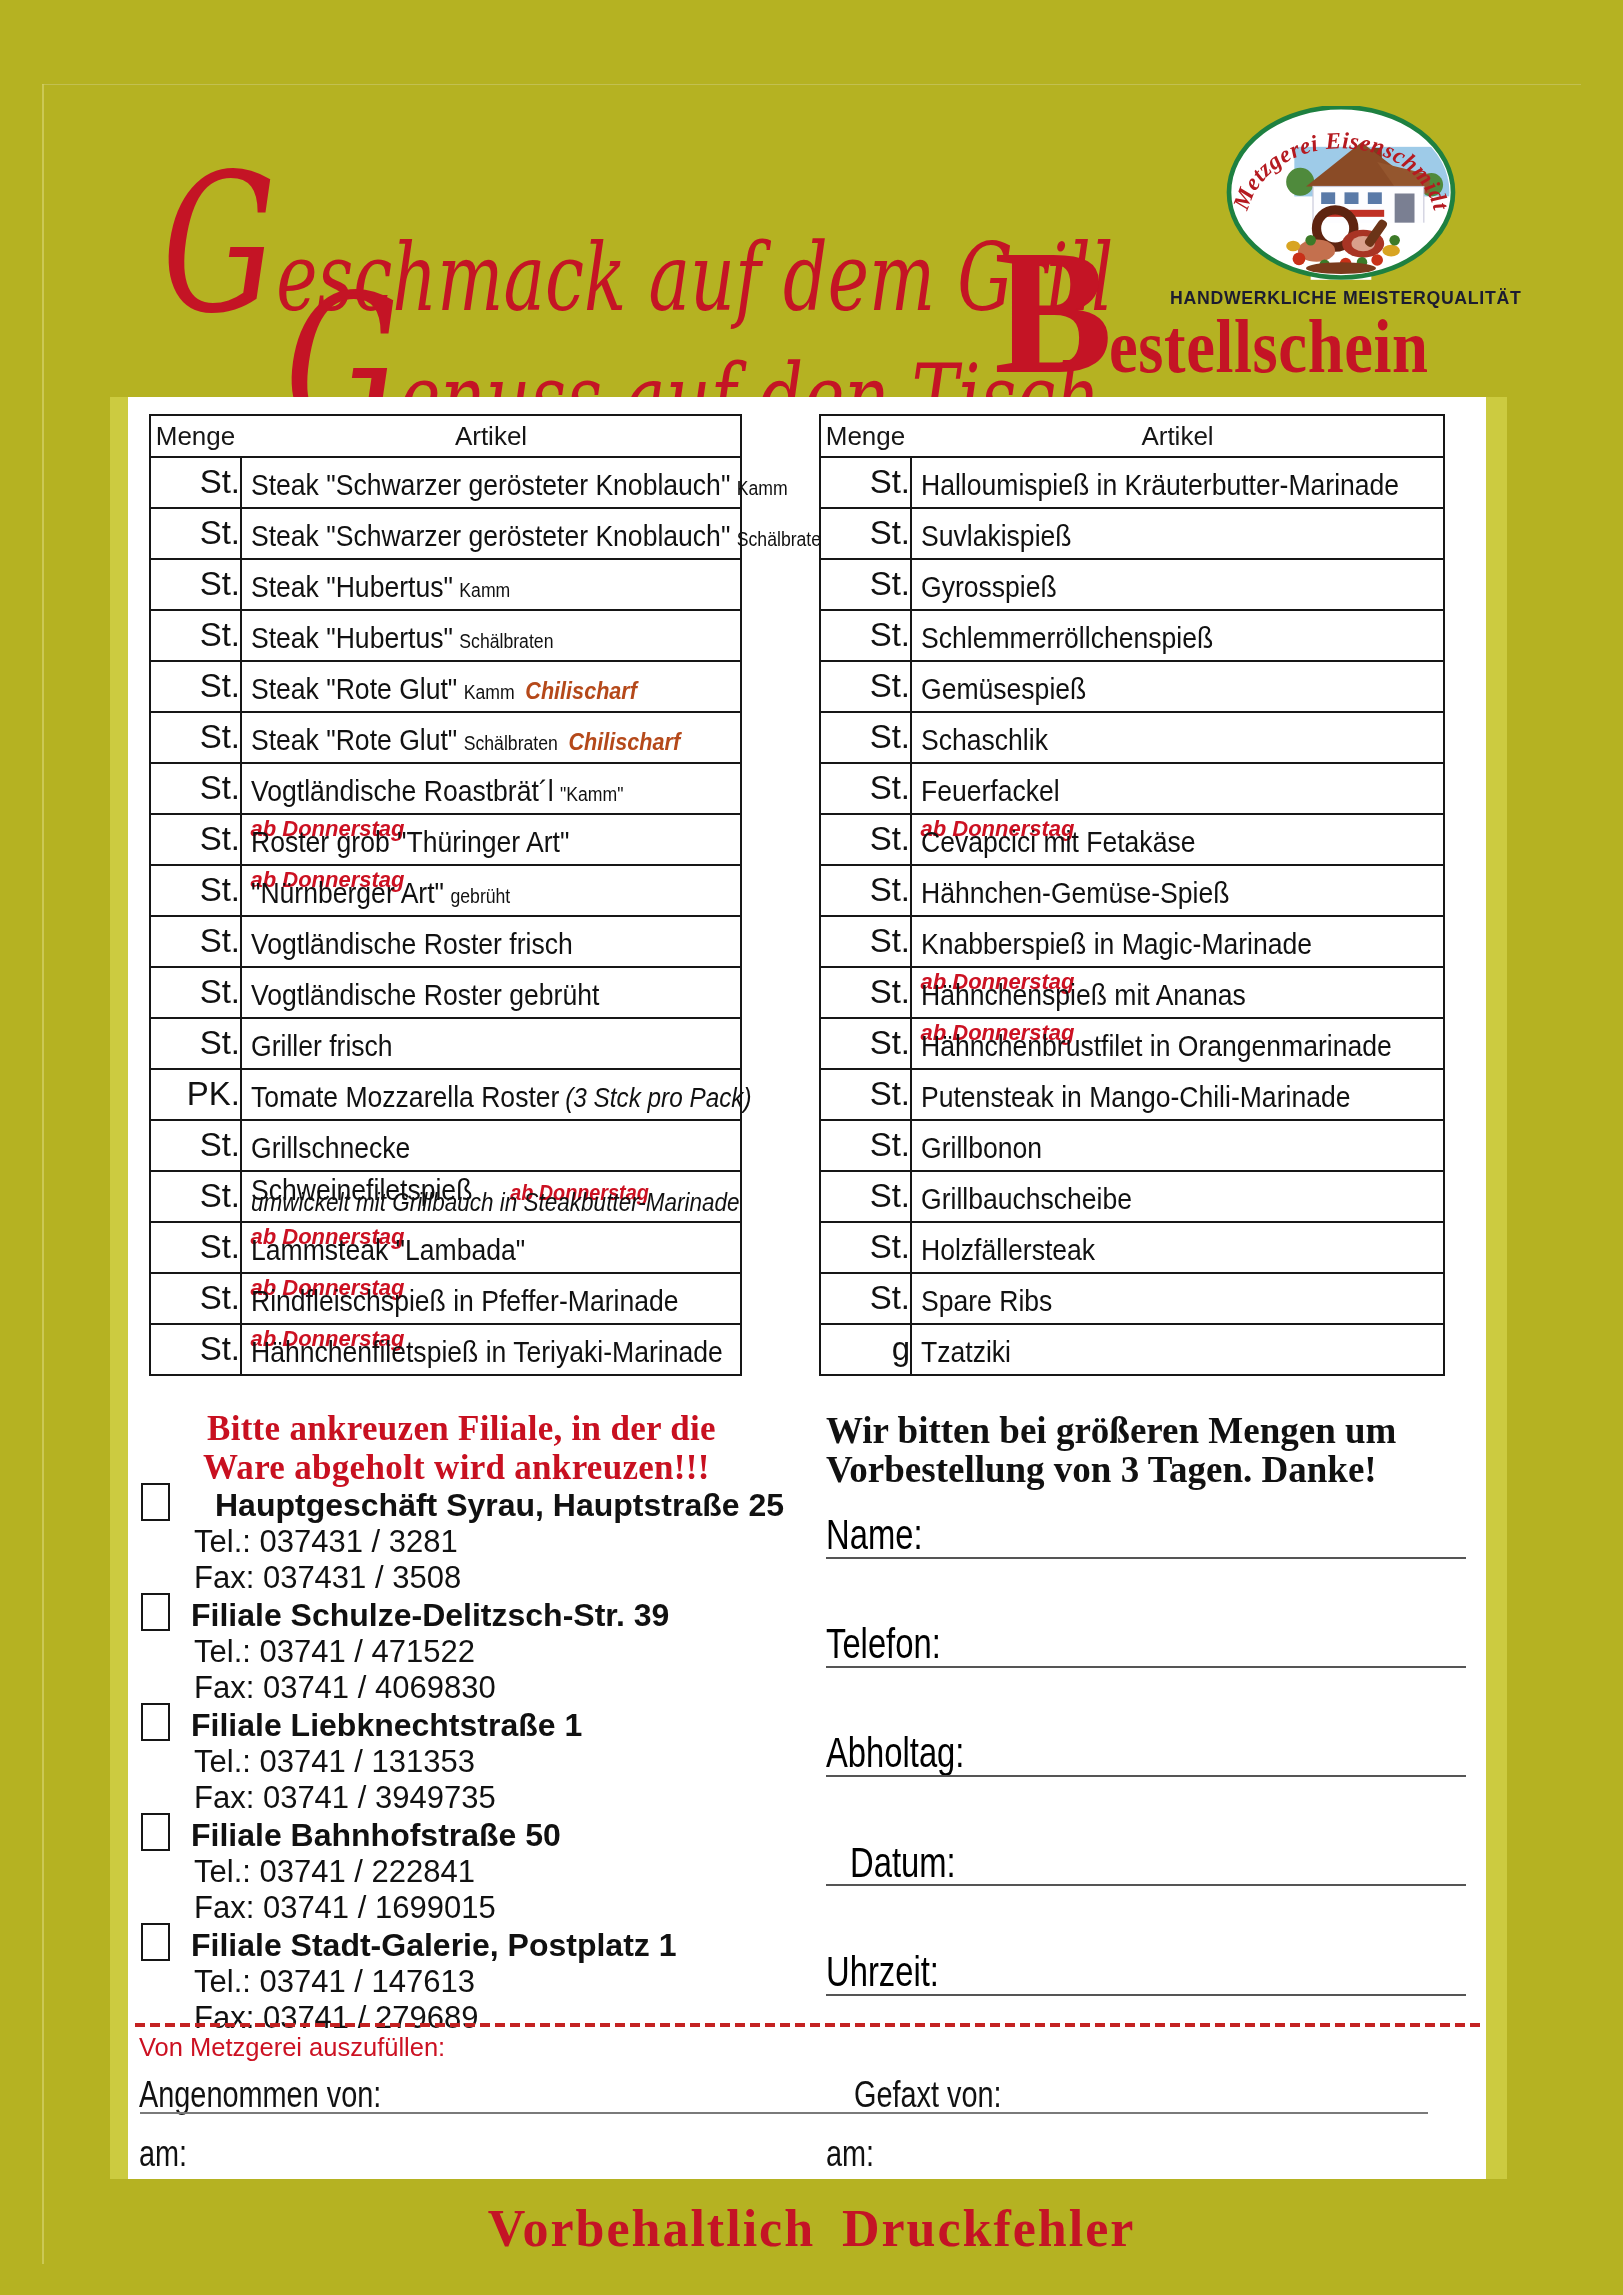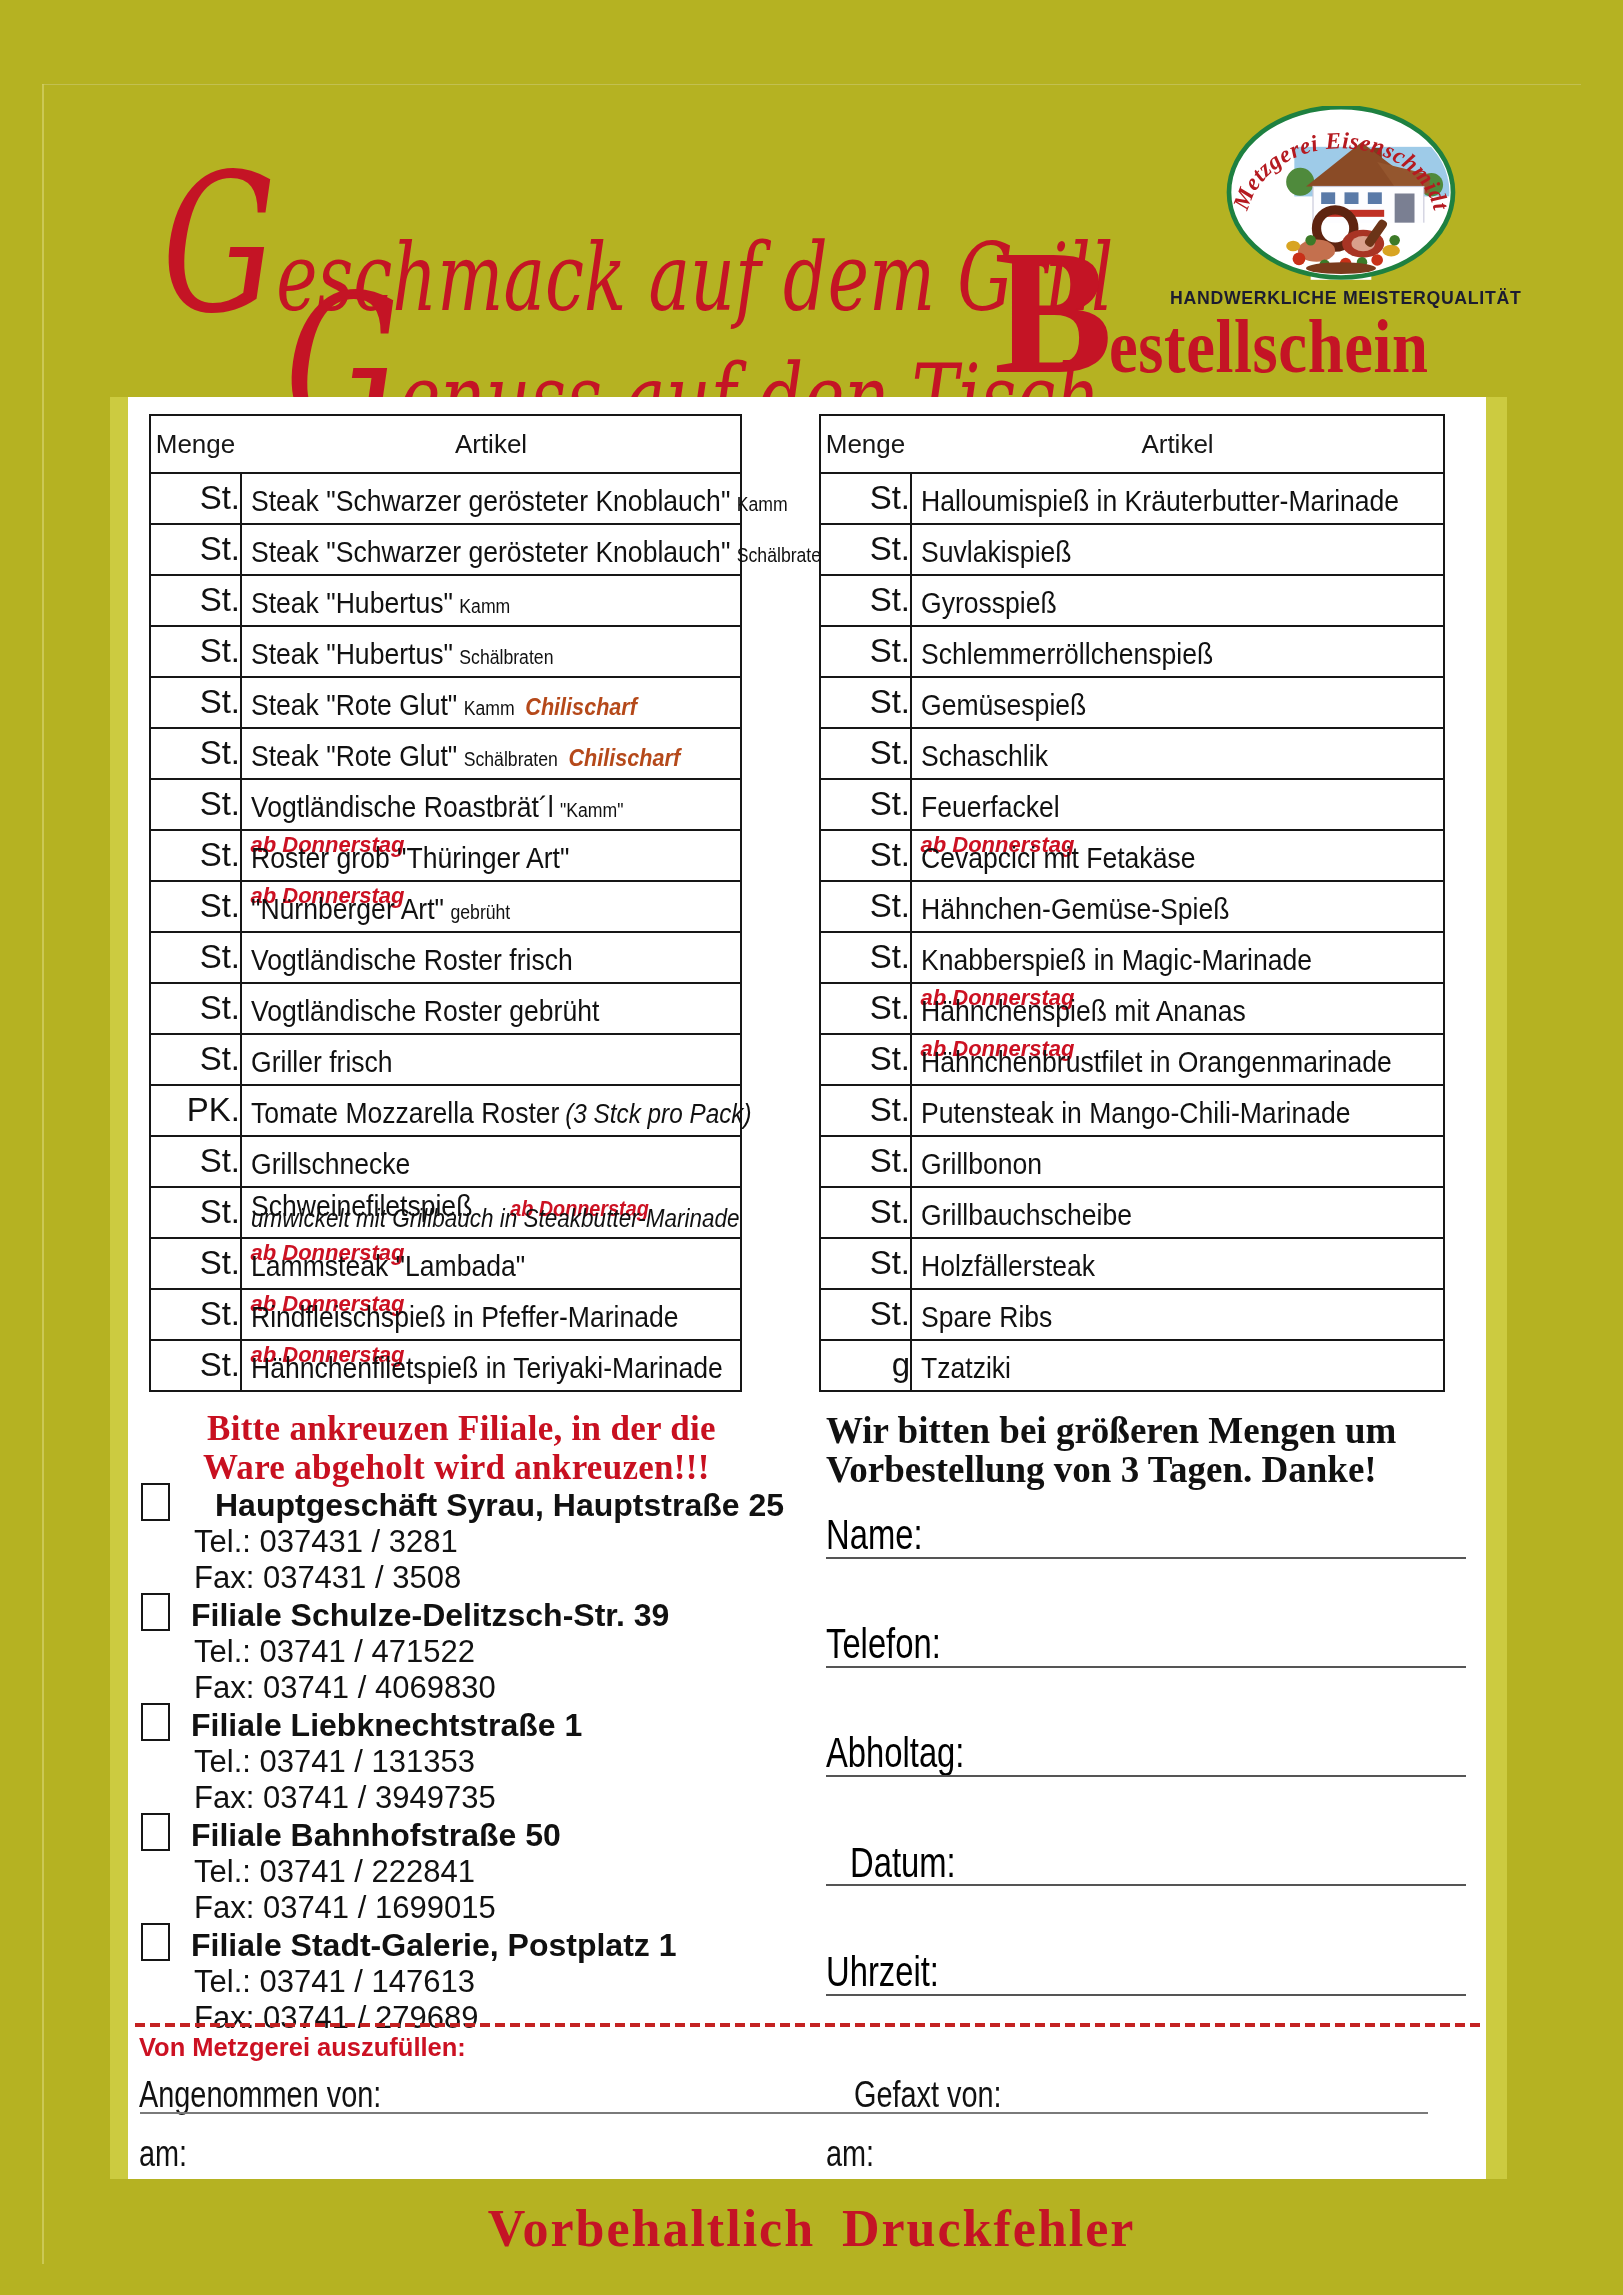--- a/index.html
+++ b/index.html
@@ -37,21 +37,21 @@
   #logo-caption{left:1170px;top:288px;width:340px;text-align:center;
     font-size:17.7px;font-weight:bold;color:#1c1c30;letter-spacing:0.7px;white-space:nowrap;}
 
   
   #sheet{left:128px;top:397px;width:1358px;height:1782px;background:#ffffff;}
 
   
   .otable{position:absolute;box-sizing:border-box;background:#fff;border:2.6px solid #161616;}
   #ltable{left:149px;top:414px;width:593px;}
   #rtable{left:819px;top:414px;width:626px;}
-  .thead{position:relative;height:56px;box-sizing:border-box;border-radius:18px;}
+  .thead{position:relative;height:40px;box-sizing:border-box;border-radius:18px;}
   .trow{position:relative;height:51px;box-sizing:border-box;border-top:2px solid #161616;}
   .cmenge{position:absolute;left:0;top:0;bottom:0;width:89px;border-right:2px solid #161616;}
   .cart{position:absolute;left:91px;top:0;bottom:0;right:0;}
   .hlbl{position:absolute;top:0;bottom:0;display:flex;align-items:center;justify-content:center;
     font-size:26px;color:#161616;}
   .hlbl.m{left:0;width:89px;}
   .hlbl.a{left:91px;right:0;}
   .unit{position:absolute;right:0;bottom:5.9px;font-size:33px;}
   .nameline{position:absolute;left:8.5px;bottom:4.6px;white-space:nowrap;
     transform:scaleX(.9);transform-origin:0 100%;font-size:29.5px;}
@@ -74,21 +74,21 @@
   .bline{position:absolute;font-size:31px;white-space:nowrap;}
 
   
   .narrow{display:inline-block;transform:scaleX(.78);transform-origin:0 50%;white-space:nowrap;}
   .flabel{position:absolute;font-size:42px;color:#000000;}
   .fline{position:absolute;height:2px;background:#555;}
 
   
   #dashline{left:135px;top:2023px;width:1350px;height:3.9px;
     background:repeating-linear-gradient(90deg,#c42222 0 9.8px,rgba(0,0,0,0) 9.8px 15px);}
-  #office-title{left:139px;top:2033px;font-size:25.5px;font-weight:bold;color:#cc1122;white-space:nowrap;}
+  #office-title{left:139px;top:2033px;font-size:25.5px;font-weight:normal;color:#cc1122;white-space:nowrap;}
   .office-lbl{position:absolute;font-size:37px;}
   #office-line{left:140px;top:2112px;width:1288px;height:2px;background:#7a7a7a;}
 
   
   #disclaimer{left:0;top:2199px;width:1623px;text-align:center;
     font-family:"Liberation Serif",serif;font-weight:bold;font-size:52px;
     color:#c41425;letter-spacing:2px;word-spacing:11.8px;white-space:nowrap;}
 </style>
 </head>
 <body>

